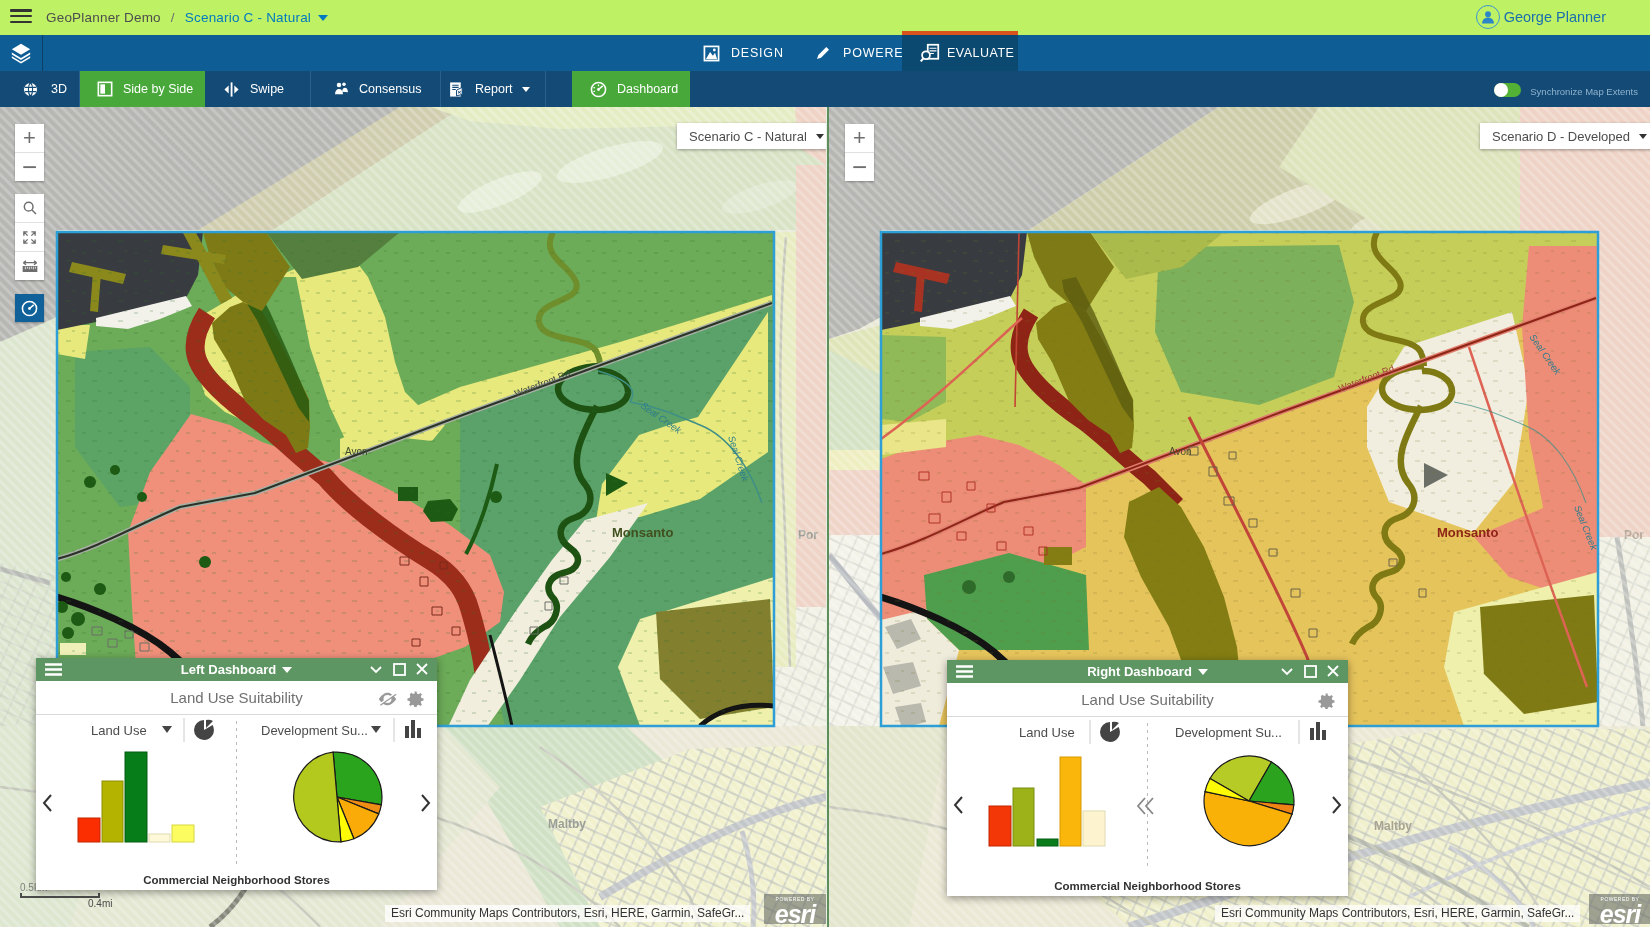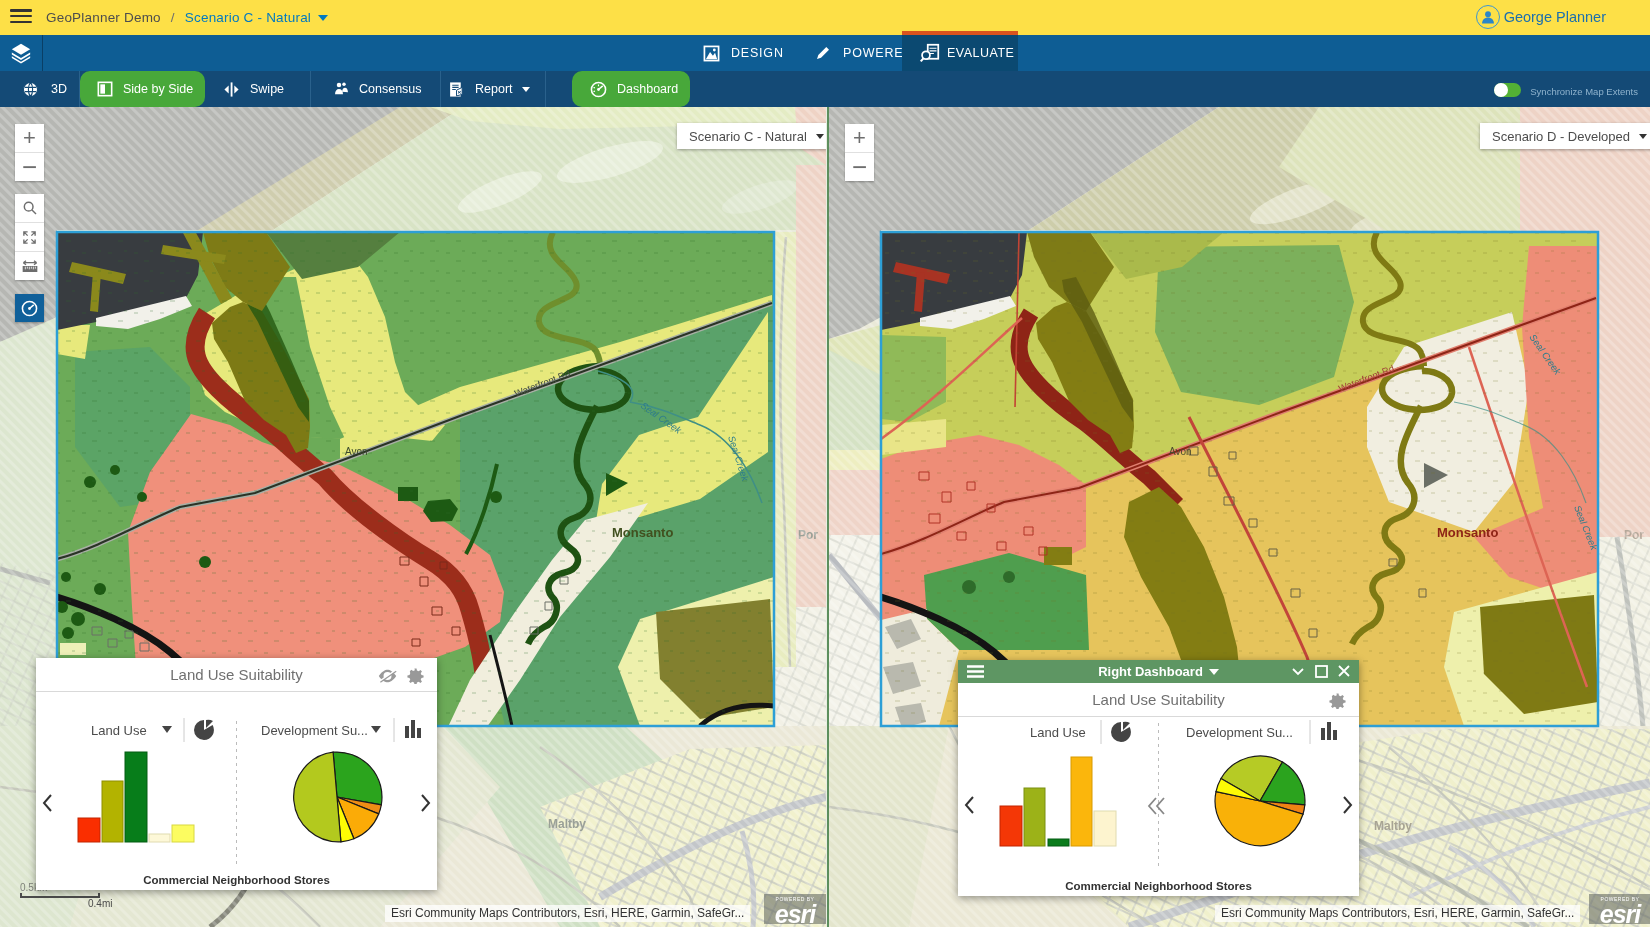--- a/index.html
+++ b/index.html
@@ -1,37 +1,37 @@
 <!DOCTYPE html>
 <html><head>
 <meta charset="utf-8">
 <style>
 * { margin:0; padding:0; box-sizing:border-box; }
 html,body { width:1650px; height:927px; overflow:hidden; font-family:"Liberation Sans",sans-serif; background:#fff; }
 #app { position:relative; width:1650px; height:927px; }
 
-#topbar { position:absolute; top:0; left:0; width:1650px; height:35px; background:#fde047;text-align:center; }
+#topbar { position:absolute; top:0; left:0; width:1650px; height:35px; background:#bef264;text-align:center; }
 #burger { position:absolute; left:10px; top:9px; width:22px; height:17px; }
 #burger div { height:2.6px; background:#333; margin-bottom:3.2px; border-radius:1px; }
 #crumb { position:absolute; left:46px; top:10px; font-size:13.5px; color:#4d4d4d; letter-spacing:.2px; }
 #crumb .sep { color:#6e6e6e; margin:0 10px; }
 #crumb .scen { color:#0079c1; }
 #crumb .car { display:inline-block; margin-left:7px; width:0; height:0; border-left:5px solid transparent; border-right:5px solid transparent; border-top:6px solid #0079c1; vertical-align:middle; }
 #user { position:absolute; right:44px; top:9px; font-size:14.5px; color:#1b6fae; }
 #usericon { position:absolute; right:150px; top:5px; width:24px; height:24px; border:1.6px solid #3c96d2; border-radius:50%; }
 
 #navbar { position:absolute; top:35px; left:0; width:1650px; height:36px; background:#0e5d94; }
 #layersbtn { position:absolute; left:0; top:0; width:43px; height:36px; border-right:1px solid #0a3f66; }
 .tab { position:absolute; top:0; height:36px; color:#fff; font-size:12.5px; letter-spacing:.8px; display:flex; align-items:center; }
 #tab-evaluate { background:#0b4971; }
 #evaltop { position:absolute; top:-4px; left:902px; width:116px; height:4px; background:#d9531e; }
 
 #toolbar { position:absolute; top:71px; left:0; width:1650px; height:36px; background:#144a76; }
 .tbtn { position:absolute; top:0; height:36px; color:#fff; font-size:12.5px; display:flex; align-items:center; }
-.tbtn.green { background:#48a83a;border-radius:10px; }
+.tbtn.green { background:#48a83a; }
 .tsep { position:absolute; top:0; width:1px; height:36px; background:#2a618c; }
 #toggle { position:absolute; right:129px; top:12px; width:27px; height:14px; background:#53b135; border-radius:8px; }
 #toggle .knob { position:absolute; left:0px; top:-0px; width:14px; height:14px; background:#fff; border-radius:50%; }
 #togglelbl { position:absolute; right:12px; top:15px; font-size:9.5px; color:#8fb3cd; }
 
 #maps { position:absolute; top:107px; left:0; width:1650px; height:820px; background:#e9ecdd; }
 #lpanel { position:absolute; left:0; top:0; width:826px; height:820px; overflow:hidden; }
 #divider { position:absolute; left:826px; top:0; width:3px; height:820px; background:#5d8f5d; border-left:1px solid #e8eee2; }
 #rpanel { position:absolute; left:829px; top:0; width:821px; height:820px; overflow:hidden; }
 
@@ -235,20 +235,32 @@
       <div style="margin-left:68px">0.4mi</div>
     </div>
     <div style="position:absolute;left:548px;top:710px;font-size:12px;font-weight:bold;color:#9aa097">Maltby</div>
     <div class="attrib" style="left:385px">Esri Community Maps Contributors, Esri, HERE, Garmin, SafeGr...</div>
     <div class="esrilogo" style="left:764px">
           <div class="pb">POWERED BY</div>
           <div class="wm">esri</div>
         </div>
     
     <div class="dash" style="left:36px;top:551px;height:232px">
+      <div class="dash-h">
+        <svg width="17" height="13" style="position:absolute;left:9px;top:5px">
+              <path d="M0,1.5 h17 M0,6.5 h17 M0,11.5 h17" stroke="#fff" stroke-width="2.4"></path>
+            </svg>
+        <span>Left Dashboard</span>
+            <span class="car"></span>
+        <svg width="60" height="13" viewBox="0 0 60 13" style="position:absolute;right:8px;top:5px" stroke="#fff" stroke-width="1.8" fill="none">
+              <path d="M2,4 L7,9 L12,4"></path>
+              <rect x="25" y="1" width="11" height="11"></rect>
+              <path d="M48,1 L58,11 M58,1 L48,11"></path>
+            </svg>
+      </div>
       <div class="dash-title">Land Use Suitability
         <svg width="19" height="14" viewBox="0 0 24 16" style="position:absolute;right:40px;top:11px">
               <path d="M1,8 C5,2 9,0 12,0 C15,0 19,2 23,8 C19,14 15,16 12,16 C9,16 5,14 1,8 Z M12,3 a5,5 0 1 0 0,10 a5,5 0 1 0 0,-10" fill="#9a9a9a" fill-rule="evenodd"></path>
               <path d="M2,15 L22,1" stroke="#fff" stroke-width="2.4"></path>
               <path d="M3,16 L23,2" stroke="#9a9a9a" stroke-width="1.6"></path>
             </svg>
         <svg width="17" height="17" viewBox="0 0 24 24" style="position:absolute;right:13px;top:9px" fill="#999">
               <path d="M12,8 a4,4 0 1 0 0,8 a4,4 0 1 0 0,-8 M12,10.2 a1.8,1.8 0 1 1 0,3.6 a1.8,1.8 0 1 1 0,-3.6" fill-rule="evenodd"></path>
               <path d="M10.5,2 h3 l.5,3 2.5,1 2.5-1.7 2.1,2.1 -1.7,2.5 1,2.5 3,.5 v3 l-3,.5 -1,2.5 1.7,2.5 -2.1,2.1 -2.5-1.7 -2.5,1 -.5,3 h-3 l-.5-3 -2.5-1 -2.5,1.7 -2.1-2.1 1.7-2.5 -1-2.5 -3-.5 v-3 l3-.5 1-2.5 L4,5.9 6.1,3.8 8.6,5.5 11.1,4.5 Z" fill="#999" fill-rule="evenodd"></path>
             </svg>
@@ -432,21 +444,21 @@
           <div class="zbtn" style="font-size:26px">−</div>
         </div>
     <div class="scen-dd" style="left:651px;top:16px">Scenario D - Developed<span class="car"></span></div>
     <div style="position:absolute;left:545px;top:712px;font-size:12px;font-weight:bold;color:#a8a494">Maltby</div>
     <div class="attrib" style="left:386px">Esri Community Maps Contributors, Esri, HERE, Garmin, SafeGr...</div>
     <div class="esrilogo" style="left:760px">
           <div class="pb">POWERED BY</div>
           <div class="wm">esri</div>
         </div>
     
-    <div class="dash" style="left:129px;top:553px;height:236px">
+    <div class="dash" style="left:118px;top:553px;height:236px">
       <div class="dash-h">
         <svg width="17" height="13" style="position:absolute;left:9px;top:5px">
               <path d="M0,1.5 h17 M0,6.5 h17 M0,11.5 h17" stroke="#fff" stroke-width="2.4"></path>
             </svg>
         <span>Right Dashboard</span>
             <span class="car"></span>
         <svg width="60" height="13" viewBox="0 0 60 13" style="position:absolute;right:8px;top:5px" stroke="#fff" stroke-width="1.8" fill="none">
               <path d="M2,4 L7,9 L12,4"></path>
               <rect x="25" y="1" width="11" height="11"></rect>
               <path d="M48,1 L58,11 M58,1 L48,11"></path>

